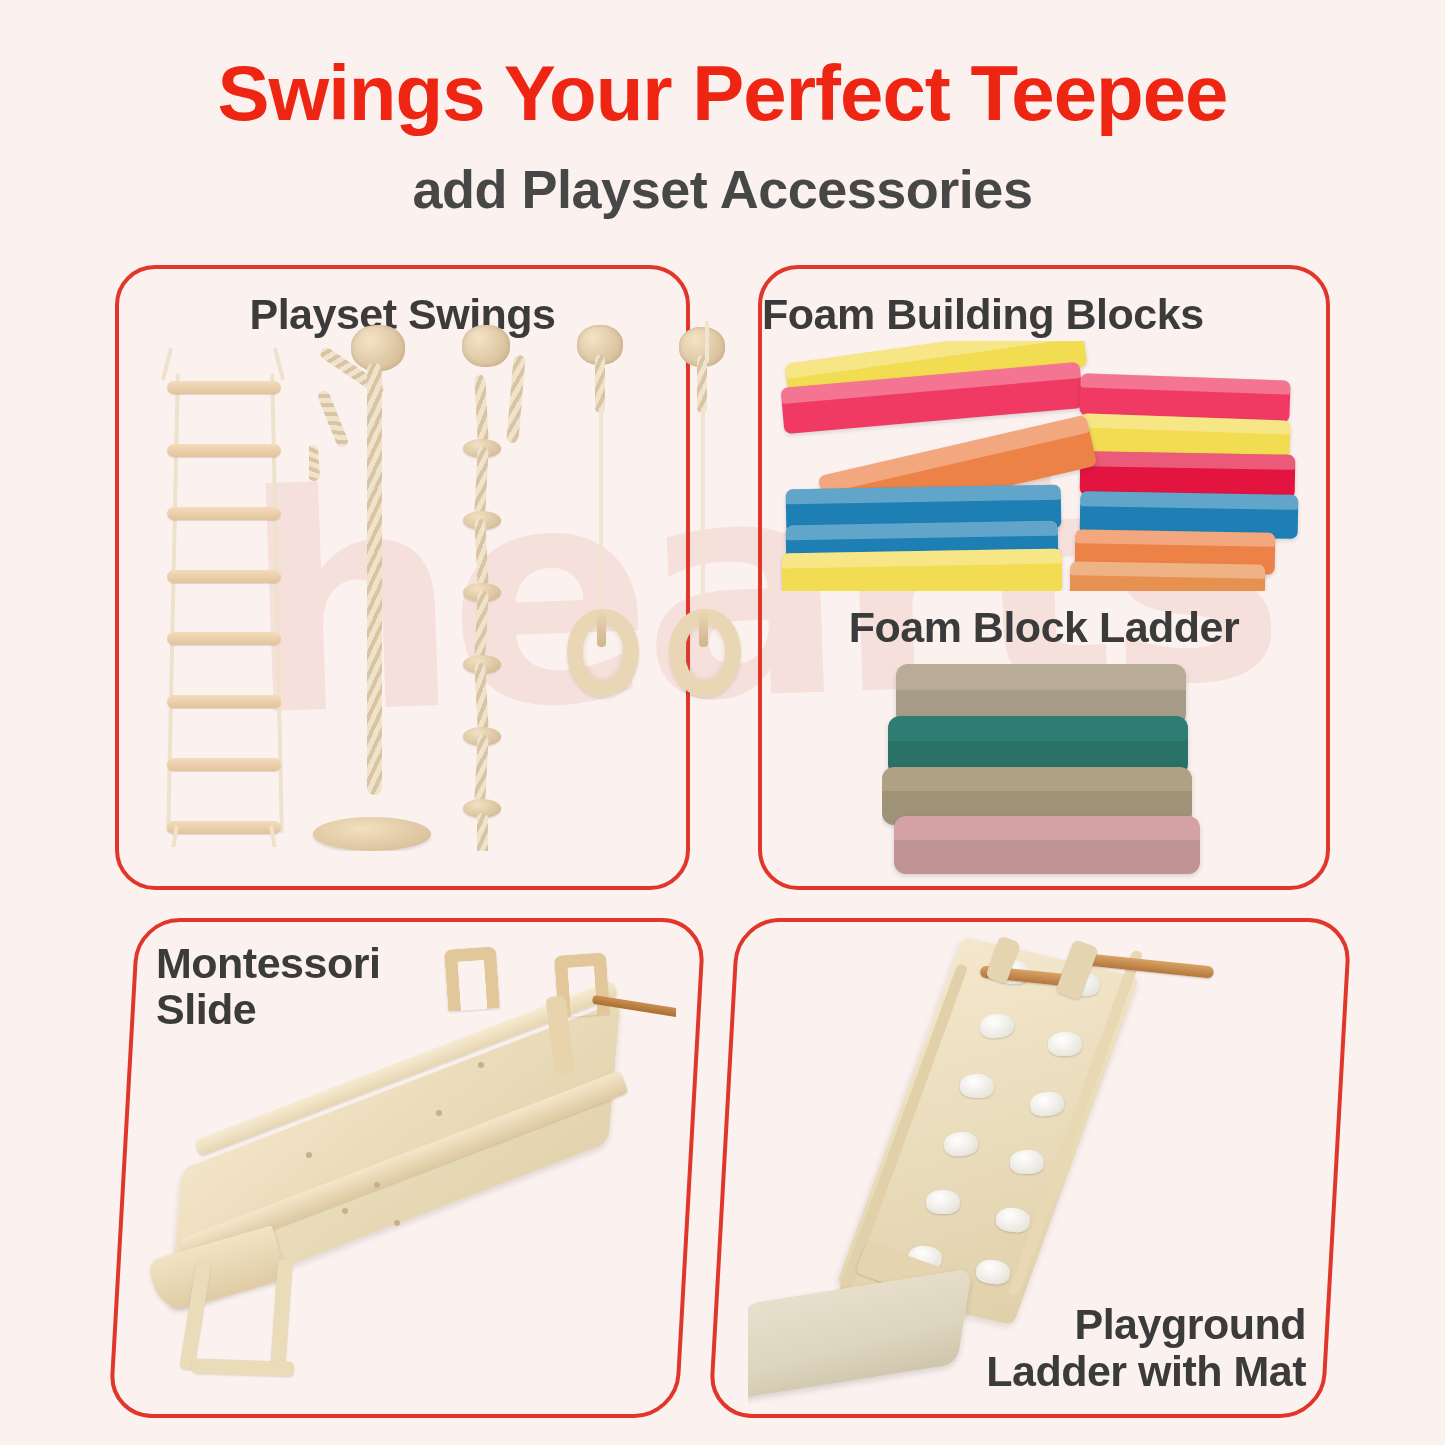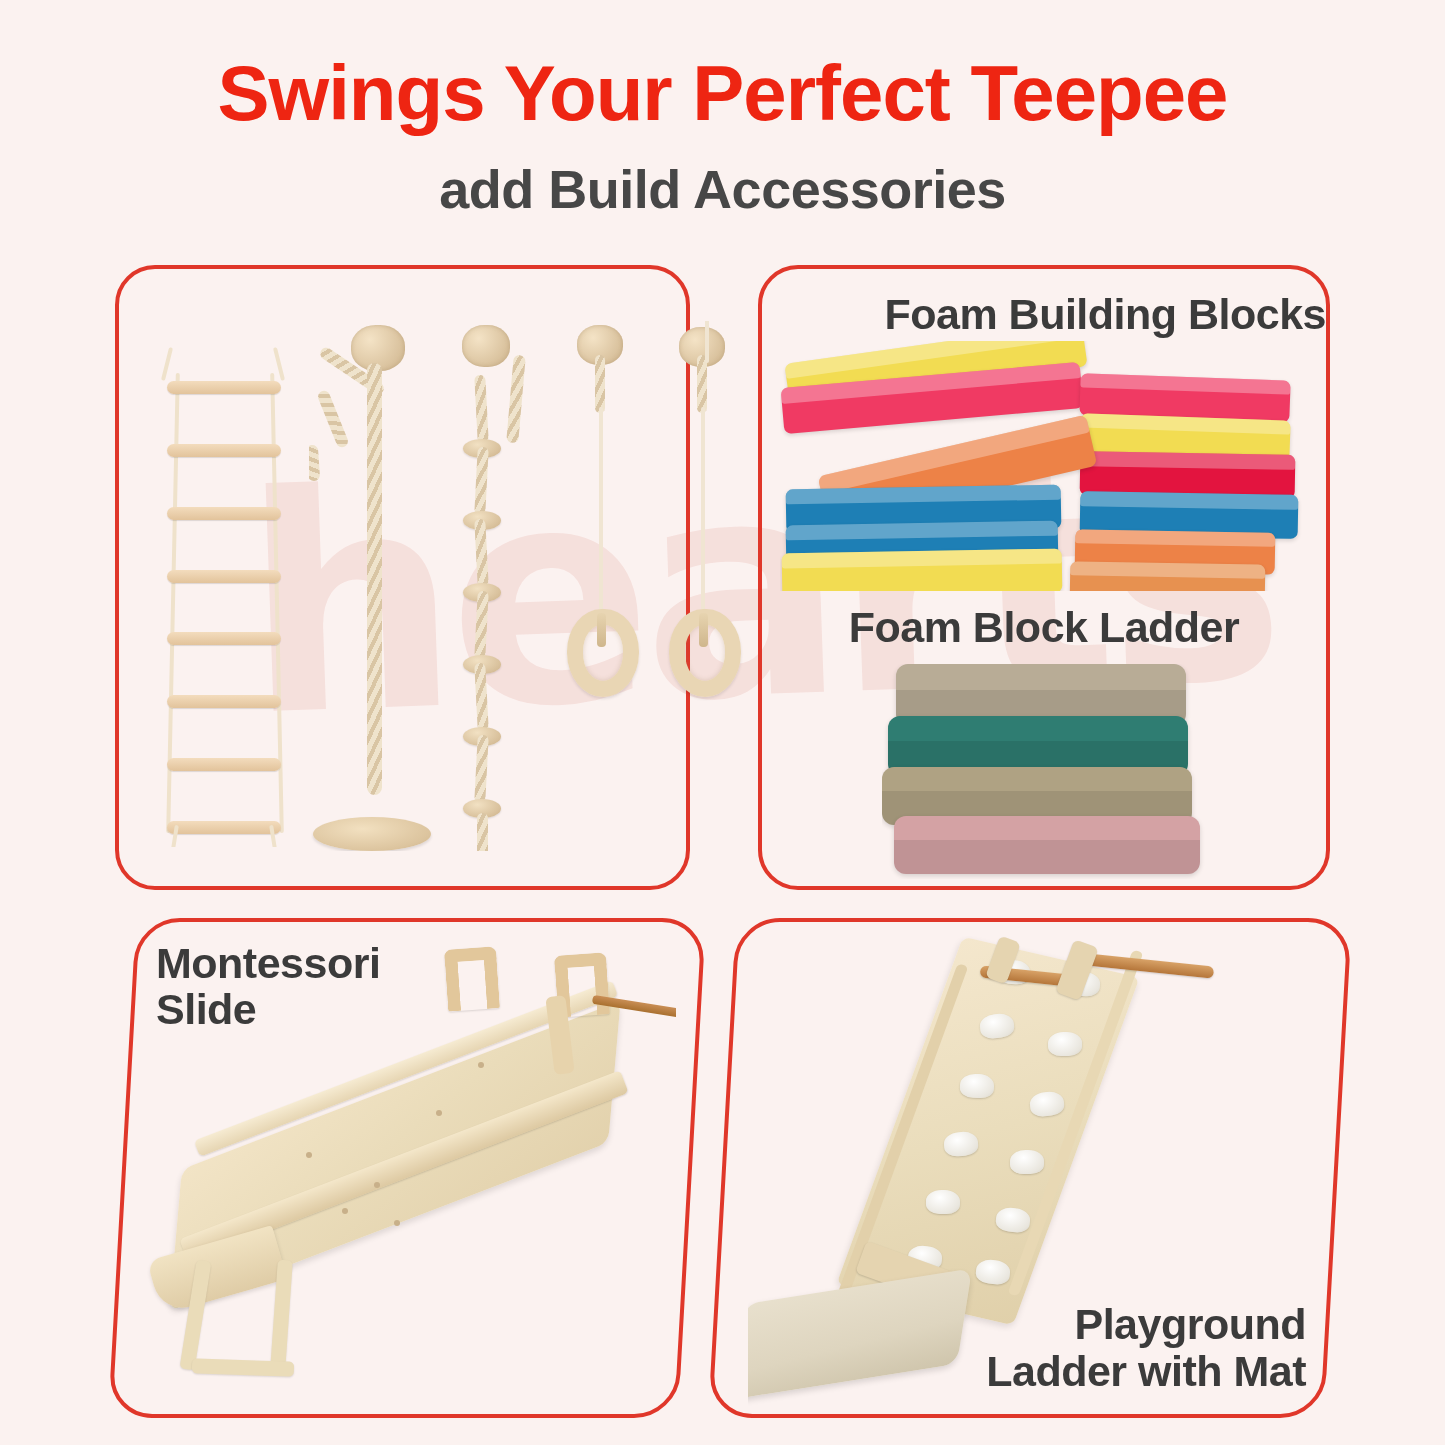--- a/index.html
+++ b/index.html
@@ -42,21 +42,21 @@
   #card-ladder{left:722px;top:918px;width:616px;height:500px;border-radius:44px;
                transform:skewX(-3.2deg);}
   #card-slide  .inner,#card-ladder .inner{transform:skewX(3.2deg);}
   .inner{position:absolute;inset:0;}
 
   .card-title{
     position:absolute;font-size:43px;font-weight:700;color:#3B3B3B;
     letter-spacing:-.5px;white-space:pre-line;line-height:1.08;
   }
   #t-swings{left:0;right:0;top:22px;text-align:center;}
-  #t-foam  {left:0;right:0;top:22px;text-align:right;}
+  #t-foam  {left:0;right:0;top:22px;text-align:left;}
   #t-cover {left:0;right:0;top:335px;text-align:center;}
   #t-slide {left:30px;top:18px;text-align:left;}
   #t-ladder{right:28px;bottom:20px;text-align:right;}
 
   
   .art{position:absolute;overflow:hidden;}
   
   #ladder-art{left:30px;top:78px;width:150px;height:500px;}
   .lrope{position:absolute;width:4px;background:#EFE2CB;border-radius:2px;}
   .lrung{position:absolute;height:13px;border-radius:7px;
@@ -128,23 +128,24 @@
   .bracket{position:absolute;background:#E5D4B0;border-radius:6px;box-shadow:0 1px 2px rgba(0,0,0,.15);}
 </style>
 </head>
 <body>
 
 <div class="stage">
 
   <div class="watermark">hearts</div>
 
   <div class="title">Swings Your Perfect Teepee</div>
-  <div class="subtitle">add Build Accessories</div>
+  <div class="subtitle">add Playset Accessories</div>
 
   <div class="card" id="card-swings">
+    <div class="card-title" id="t-swings">Playset Swings</div>
 
     <div class="art" id="ladder-art">
         <div class="lhook" style="left: 16px; top: 0px; transform: rotate(14deg);"></div>
         <div class="lhook" style="left: 128px; top: 0px; transform: rotate(-14deg);"></div>
         <div class="lrope" style="left: 22px; top: 26px; height: 460px; transform: rotate(1.2deg);"></div>
         <div class="lrope" style="left: 126px; top: 26px; height: 460px; transform: rotate(-1.2deg);"></div>
         <div class="lrung" style="left: 18px; top: 34px; width: 114px;"></div>
         <div class="lrung" style="left: 18px; top: 96.8571px; width: 114px;"></div>
         <div class="lrung" style="left: 18px; top: 159.714px; width: 114px;"></div>
         <div class="lrung" style="left: 18px; top: 222.571px; width: 114px;"></div>

